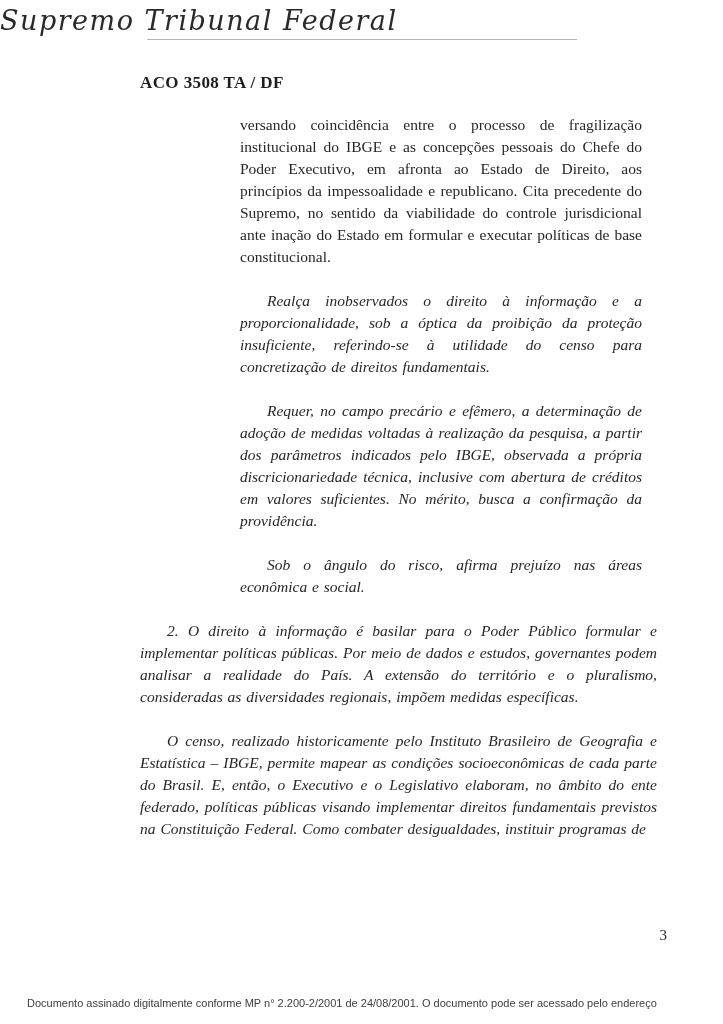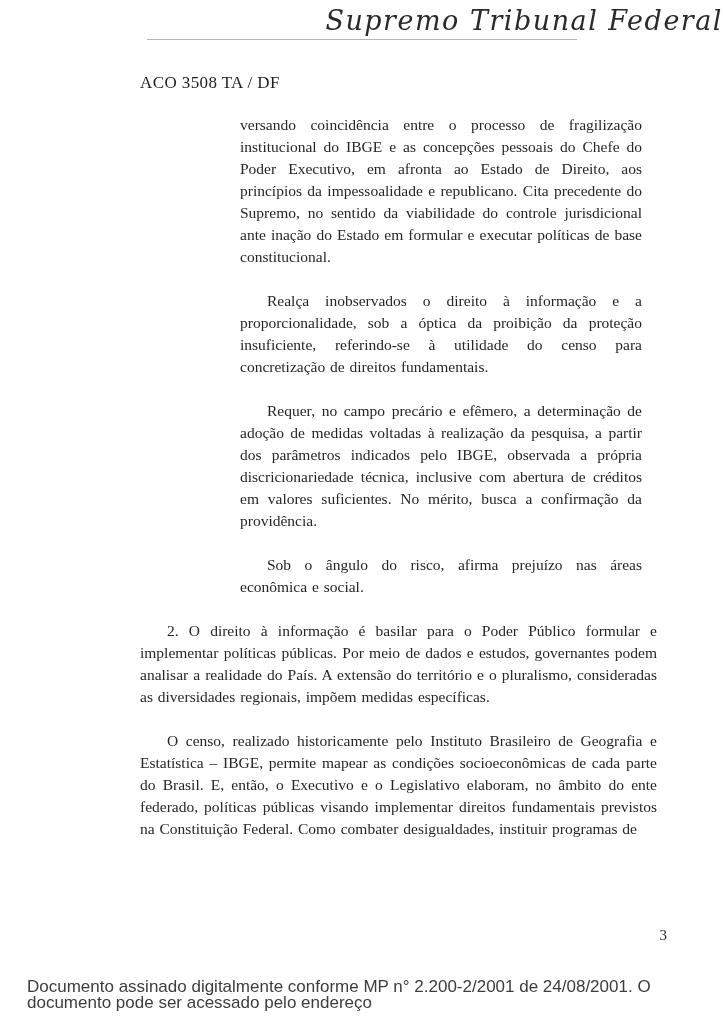--- a/index.html
+++ b/index.html
@@ -10,36 +10,36 @@
   .page {
     position: relative;
     width: 723px;
     height: 1024px;
     background: #ffffff;
     overflow: hidden;
     font-family: "Liberation Serif", serif;
   }
   .court-name {
     padding-top: 5px;
-    text-align: right;
+    text-align: left;
     font-family: "DejaVu Serif", serif;
     font-style: italic;
     font-size: 27px;
     letter-spacing: 1.5px;
     color: #2a2a2a;
   }
   .letterhead-rule {
     width: 430px;
     height: 1px;
     background: #b5b5b5;
     margin: 3px auto 0 auto;
   }
   .case-id {
     margin: 33px 0 8px 140px;
-    font-weight: normal;
+    font-weight: bold;
     font-size: 17px;
     letter-spacing: 0.4px;
     color: #1e1e1e;
   }
   .quoted-block {
     margin: 21px 81px 0 240px;
   }
   .main-block {
     margin: 0 66px 6px 140px;
   }
@@ -47,34 +47,35 @@
     margin: 0 0 22px 0;
     text-align: justify;
     text-align-last: left;
     font-size: 15.5px;
     line-height: 22px;
     color: #262626;
     word-spacing: 1px;
   }
   p.indented {
     text-indent: 27px;
+    font-style: italic;
   }
   .page-number {
     position: absolute;
     top: 927px;
     right: 56px;
     font-size: 15px;
     color: #2a2a2a;
   }
   .doc-footer {
     position: absolute;
     left: 27px;
     bottom: 13px;
     font-family: "Liberation Sans", sans-serif;
-    font-size: 17px;
+    font-size: 11px;
     line-height: 16px;
     color: #3d3d3d;
   }
 </style>
 </head>
 <body>
 
 <div class="page">
 
   <div>

